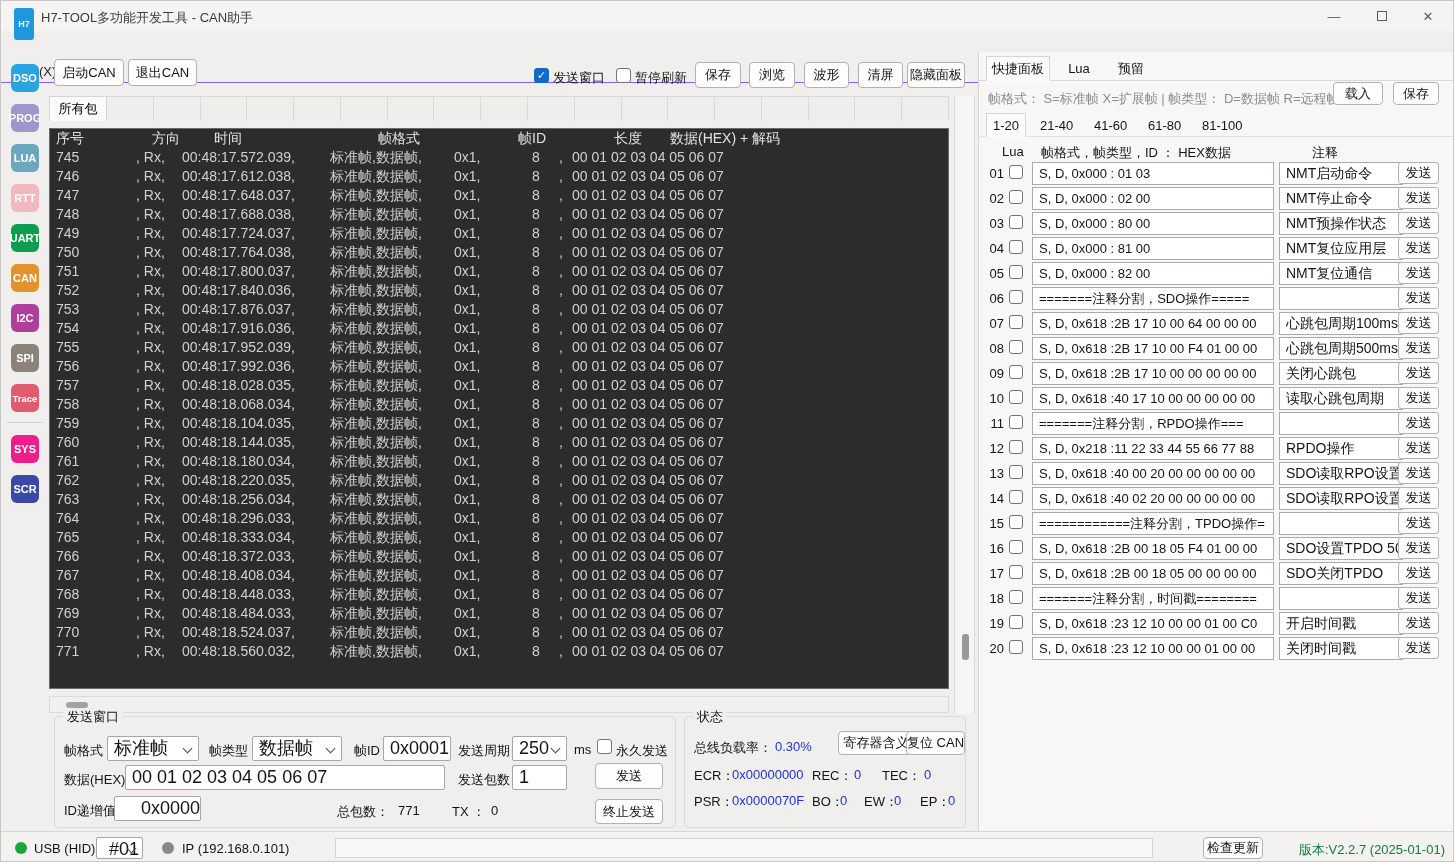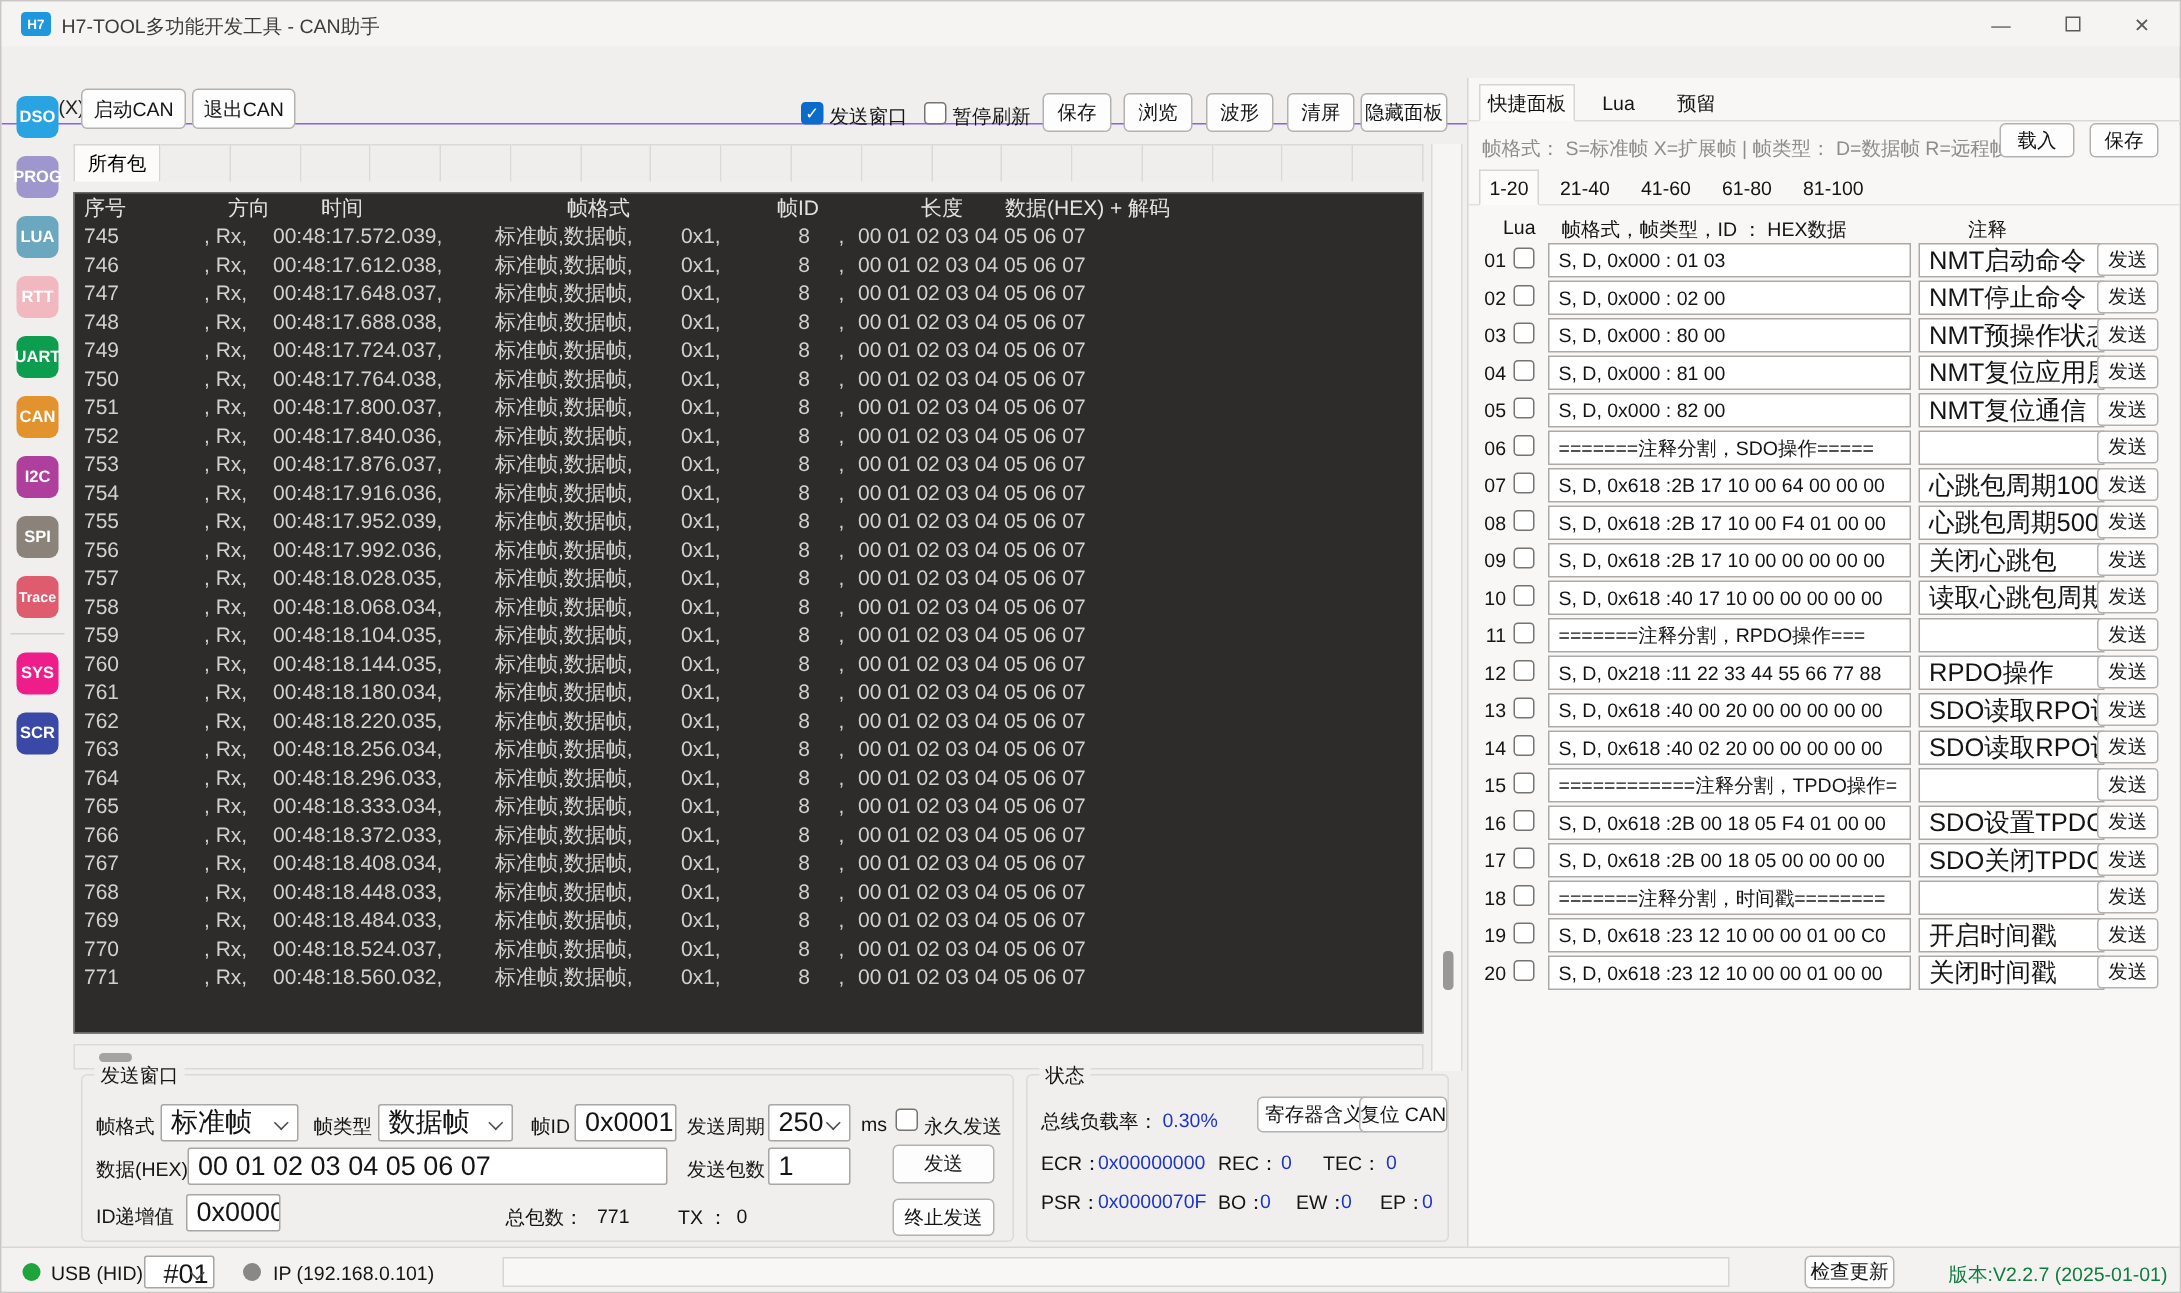--- a/index.html
+++ b/index.html
@@ -2,21 +2,21 @@
 <html style="--accent: #0b6bcb; --vblue: #1d34cb; --vgreen: #0e7d3f;"><head>
 <meta charset="utf-8">
 <style>
   * { margin:0; padding:0; box-sizing:border-box; }
   html,body { background:#d8d8d8; }
   body { font-family:"Liberation Sans", sans-serif; }
   .window { position:relative; width:1454px; height:862px; background:#f0efed; overflow:hidden; border:1px solid #c9c7c5; }
 
   
   .titlebar { position:absolute; left:0; top:0; width:1454px; height:30px; background:#f5f4f2; }
-  .logo { position:absolute; left:13px; top:7px; width:20px; height:16px; background:#1f97dd; color:#fff; font-size:9px; font-weight:bold; display:flex; align-items:center; justify-content:center; border-radius:3px; }
+  .logo { position:absolute; left:13px; top:7px; width:20px; height:32px; background:#1f97dd; color:#fff; font-size:9px; font-weight:bold; display:flex; align-items:center; justify-content:center; border-radius:3px; }
   .title-text { position:absolute; left:40px; top:8px; font-size:13px; color:#3c3c3c; white-space:nowrap; }
   .winbtn { position:absolute; top:4px; width:30px; height:22px; display:flex; align-items:center; justify-content:center; color:#5a5a5a; font-size:13px; }
   .wb-min { left:1318px; } .wb-max { left:1366px; } .wb-close { left:1412px; }
   .maxglyph { width:10px; height:10px; border:1px solid #5a5a5a; display:inline-block; }
 
   
   .menubar { position:absolute; left:0; top:30px; width:1454px; height:21px; border-bottom:1px solid #8b5cf6;margin-top:31px; }
   .menu-item { display:inline-block; margin-left:12px; margin-right:8px; font-size:13px; color:#1f1f1f; line-height:20px; }
 
   
@@ -75,21 +75,21 @@
   .rp-save { position:absolute; left:414px; top:30px; width:46px; height:23px; }
   .range-strip { position:absolute; left:0; top:61px; width:477px; height:24px; border-bottom:1px solid #e3e1df; }
   .range-tab { position:absolute; top:0; height:24px; font-size:13px; color:#141414; display:flex; align-items:center; justify-content:center; padding:0 6px; }
   .range-tab.active { background:#fcfbfa; border:1px solid #d7d5d3; border-bottom:1px solid #fcfbfa; }
   .qhead { position:absolute; font-size:13px; color:#141414; top:92px; white-space:nowrap; }
   .qrows { position:absolute; left:7px; top:109px; width:463px; }
   .qrow { position:relative; height:25px; }
   .qnum { position:absolute; left:0; top:5px; width:18px; font-size:13px; color:#141414; text-align:right; }
   .qcb { position:absolute; left:23px; top:4px; width:14px; height:14px; border:1px solid #767472; border-radius:3px; background:#fff; }
   .qcmd { position:absolute; left:46px; top:1px; width:242px; height:23px; background:#fff; border:1px solid #acaaa8; font-size:13px; line-height:21px; padding-left:6px; white-space:nowrap; overflow:hidden; color:#141414; }
-  .qcomment { position:absolute; left:293px; top:1px; width:124px; height:23px; background:#fff; border:1px solid #acaaa8; font-size:17px; line-height:21px; padding-left:6px; white-space:nowrap; overflow:hidden; color:#141414; }
+  .qcomment { position:absolute; left:293px; top:1px; width:124px; height:23px; background:#fff; border:1px solid #acaaa8; font-size:14px; line-height:21px; padding-left:6px; white-space:nowrap; overflow:hidden; color:#141414; }
   .qsend { position:absolute; left:412px; top:1px; width:41px; height:22px; border-radius:3px; }
 
   
   .statusbar { position:absolute; left:0; top:830px; width:1454px; height:32px; background:#f3f2f0; border-top:1px solid #d8d6d4; }
   .dot { position:absolute; top:10px; width:12px; height:12px; border-radius:50%; }
   .sb-text { position:absolute; top:9px; font-size:13px; color:#141414; white-space:nowrap; }
   .sb-combo { position:absolute; left:95px; top:5px; width:47px; height:22px; }
   .sb-inset { position:absolute; left:334px; top:6px; width:818px; height:20px; background:#f8f7f6; border:1px solid #d8d6d4; }
   .sb-update { position:absolute; left:1202px; top:5px; width:60px; height:22px; }
   .sb-version { position:absolute; left:1298px; top:9px; font-size:13px; color:var(--vgreen,#0e7d3f); white-space:nowrap; }
@@ -214,21 +214,21 @@
     <div class="field combo" style="left:457px; top:19px; width:55px;"><span>250</span><span class="chev"></span></div>
     <div class="flabel" style="left:519px; top:25px;">ms</div>
     <div class="cb" style="left:542px; top:22px; position:absolute;"></div>
     <div class="flabel" style="left:561px; top:25px;">永久发送</div>
     <div class="flabel" style="left:9px; top:54px;">数据(HEX)</div>
     <div class="field" style="left:70px; top:48px; width:320px;">00 01 02 03 04 05 06 07</div>
     <div class="flabel" style="left:403px; top:54px;">发送包数</div>
     <div class="field" style="left:457px; top:48px; width:55px;">1</div>
     <div class="btn" style="position:absolute; left:540px; top:46px; width:68px; height:26px;">发送</div>
     <div class="flabel" style="left:9px; top:85px;">ID递增值</div>
-    <div class="field" style="left:69px; top:79px; width:63px;">0x0000</div>
+    <div class="field" style="left:59px; top:79px; width:87px;text-align:right;">0x0000</div>
     <div class="flabel" style="left:282px; top:86px;">总包数：</div>
     <div class="flabel" style="left:343px; top:86px;">771</div>
     <div class="flabel" style="left:397px; top:86px;">TX ：</div>
     <div class="flabel" style="left:436px; top:86px;">0</div>
     <div class="btn" style="position:absolute; left:540px; top:82px; width:68px; height:25px;">终止发送</div>
   </div>
 
   <div class="groupbox gb-status">
     <div class="gb-label">状态</div>
     <div class="flabel" style="left:9px; top:22px;">总线负载率：</div>

